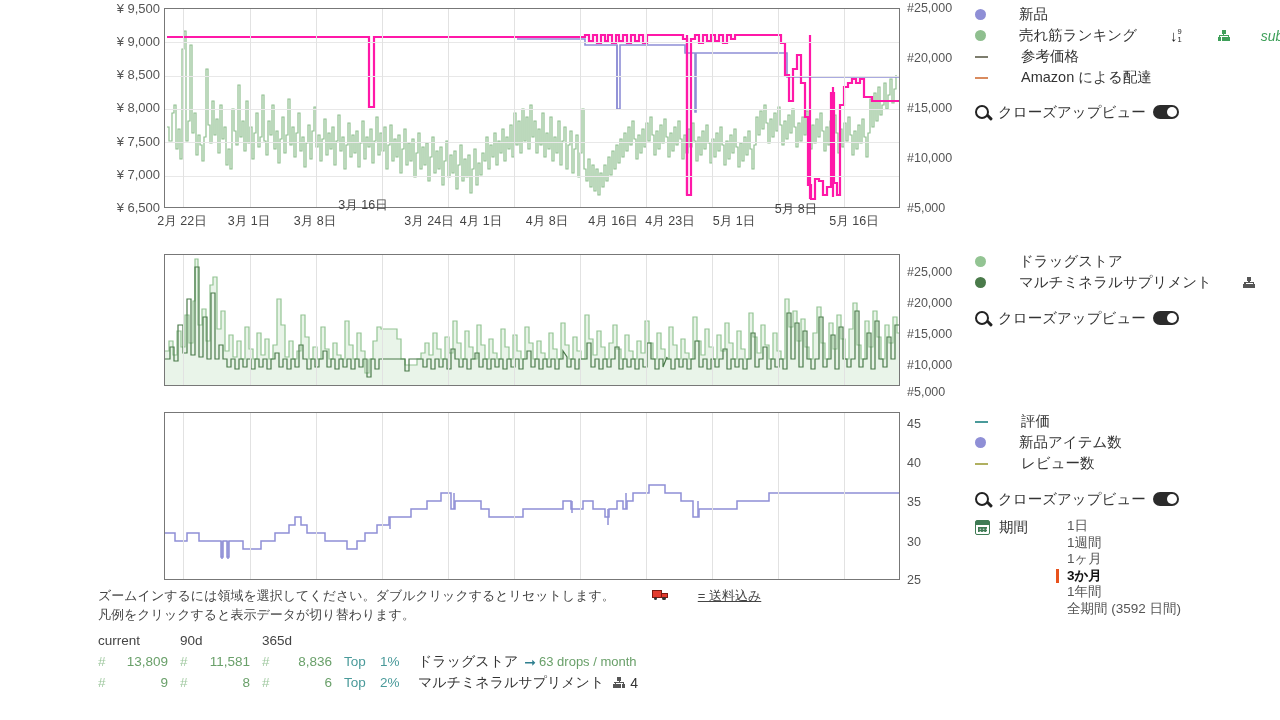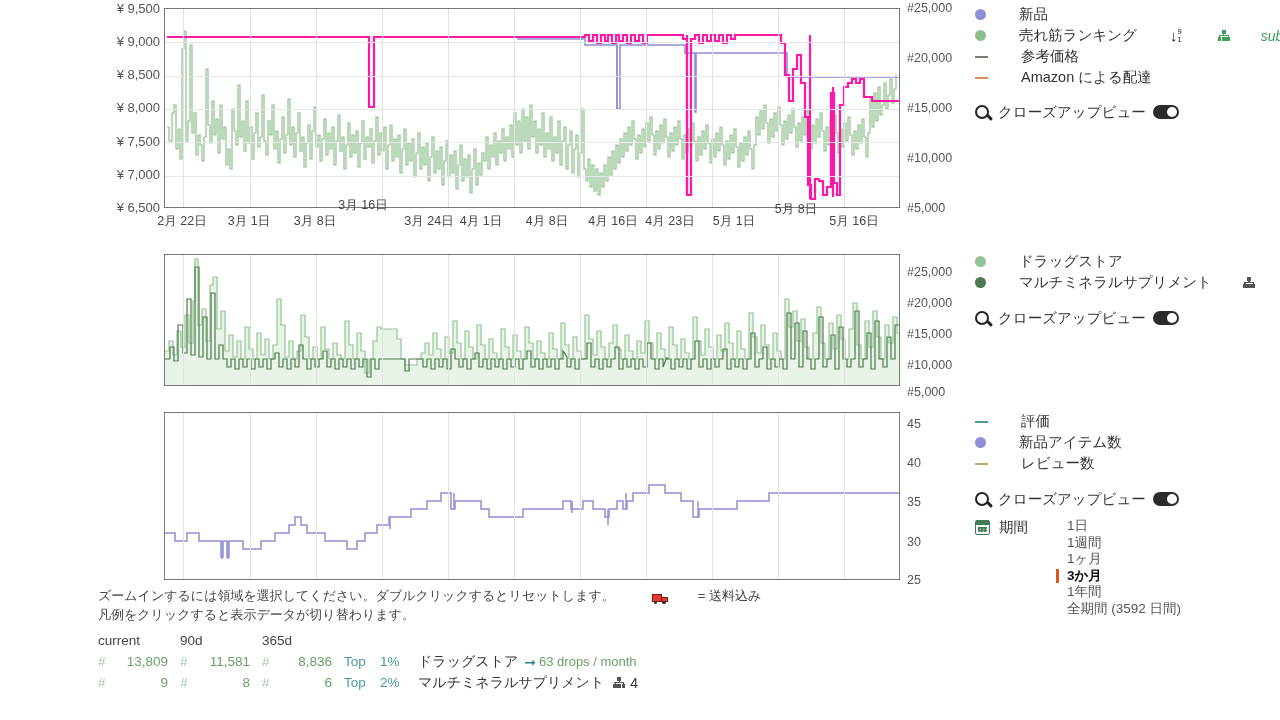--- a/index.html
+++ b/index.html
@@ -504,29 +504,29 @@
         <div class="period-item">1日</div>
         <div class="period-item">1週間</div>
         <div class="period-item">1ヶ月</div>
         <div class="period-item sel">3か月</div>
         <div class="period-item">1年間</div>
         <div class="period-item">全期間 (3592 日間)</div>
       </div>
     </div>
   </div>
 
-  <div class="hint" style="left:98px;top:586px;display:flex;align-items:flex-end;gap:23px;">
+  <div class="hint" style="left:98px;top:586px;display:flex;align-items:center;gap:23px;">
     <span>ズームインするには領域を選択してください。ダブルクリックするとリセットします。</span>
     <span class="truck" style="margin-left:14px;">
         <i class="body"></i>
         <i class="cab"></i>
         <i class="w1"></i>
         <i class="w2"></i>
       </span>
-    <span style="margin-left:6px;">= 送料込み</span>
+    <span style="margin-left:6px;text-decoration:underline;">= 送料込み</span>
   </div>
   <div class="hint" style="left:98px;top:605px;">凡例をクリックすると表示データが切り替わります。</div>
 
   <div class="stats" style="left:98px;top:630px;">
     <div class="stat-line" style="color:#444;">
       <span style="width:82px;">current</span>
       <span style="width:82px;">90d</span>
       <span style="width:82px;">365d</span>
     </div>
 

